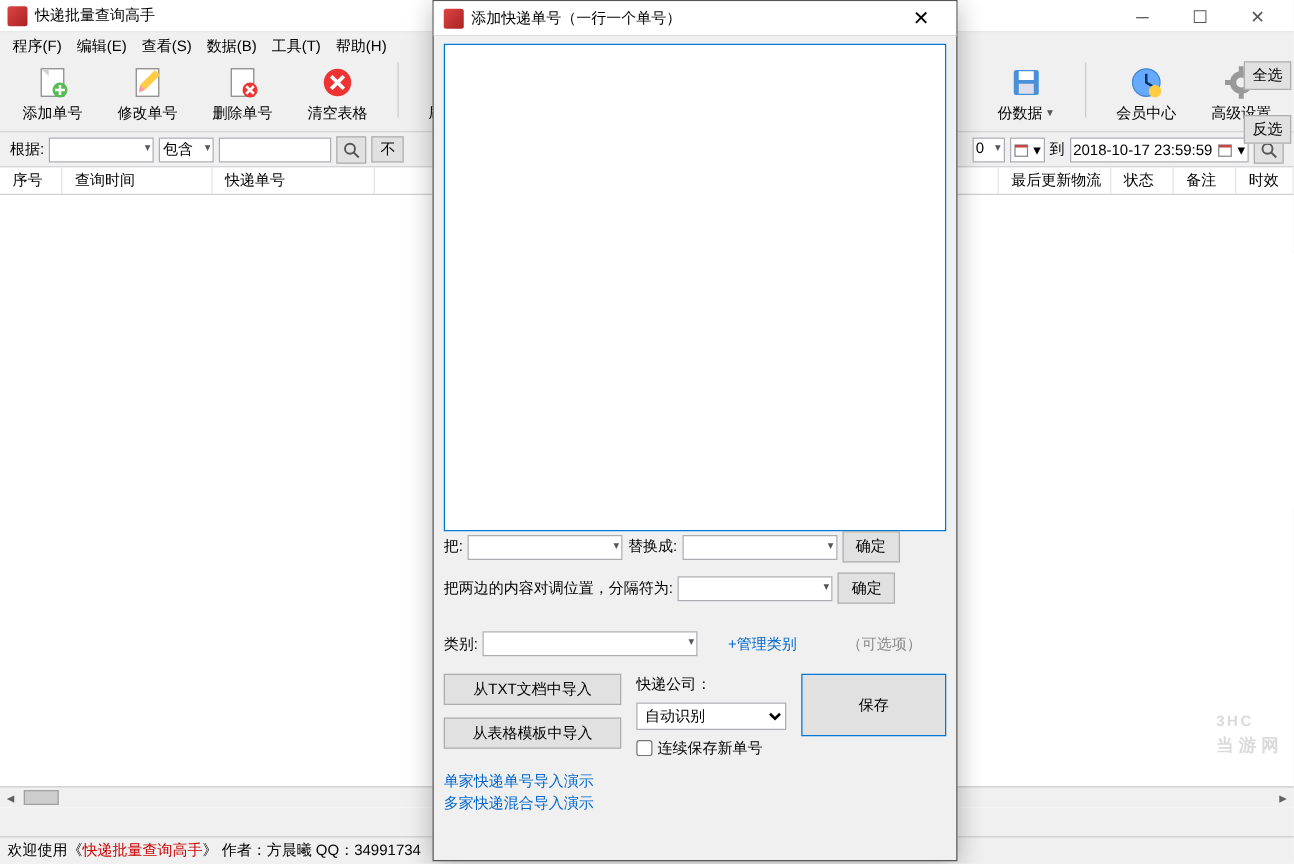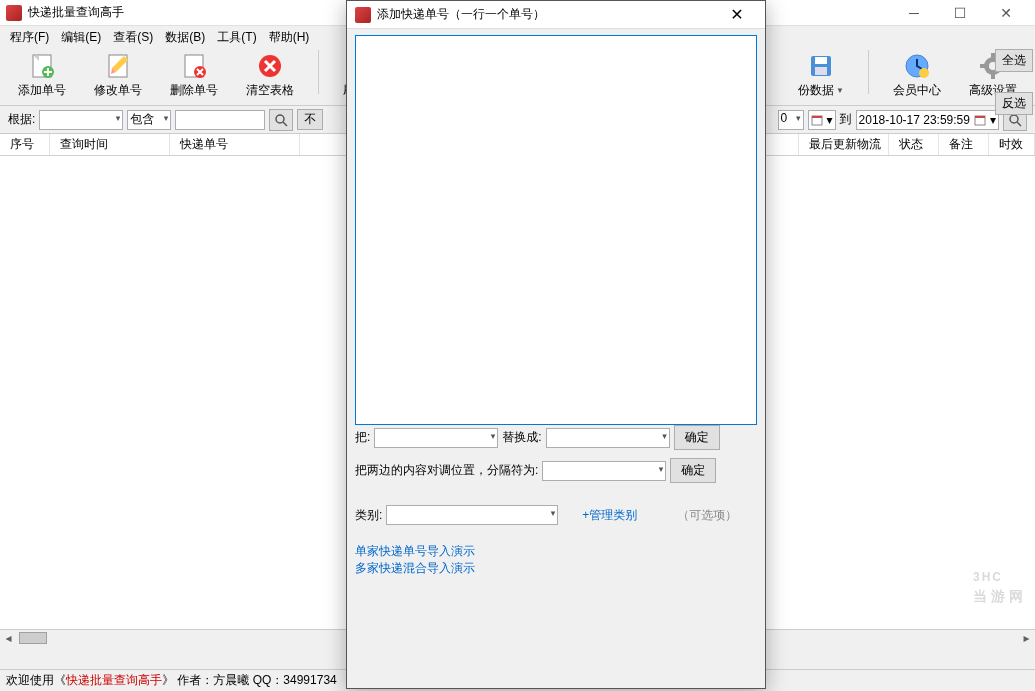--- a/index.html
+++ b/index.html
@@ -288,20 +288,39 @@
       <button class="btn">确定</button>
     </div>
 
     <div class="row" style="margin-top:14px">
       <span>类别:</span>
       <div class="combo" style="width:172px"></div>
       <span style="margin-left:20px" class="link">+管理类别</span>
       <span style="margin-left:36px" class="gray">（可选项）</span>
     </div>
 
+    <div style="display:flex; gap:12px; margin-top:6px;">
+      <div style="display:flex; flex-direction:column; gap:10px;">
+        <button class="btn btn-wide">从TXT文档中导入</button>
+        <button class="btn btn-wide">从表格模板中导入</button>
+      </div>
+      <div style="display:flex; flex-direction:column; gap:6px; flex:1;">
+        <span>快递公司：</span>
+        <select class="txt" style="width:120px;height:22px">
+          <option>自动识别</option>
+        </select>
+        <label style="display:flex;align-items:center;gap:4px">
+          <input type="checkbox" style="">
+          <span>连续保存新单号</span>
+        </label>
+      </div>
+      <div class="save-btn">
+        <span>保存</span>
+      </div>
+    </div>
 
     <div style="display:flex; margin-top:10px; align-items:flex-start; gap:20px;">
       <div style="display:flex; flex-direction:column;">
         <span class="link">单家快递单号导入演示</span>
         <span class="link">多家快递混合导入演示</span>
       </div>
     </div>
   </div>
 </div>
 

